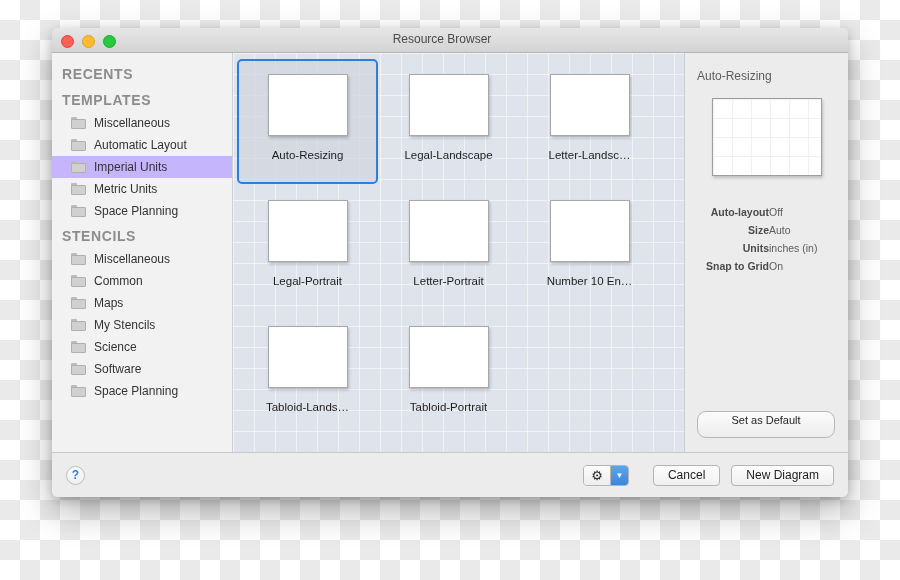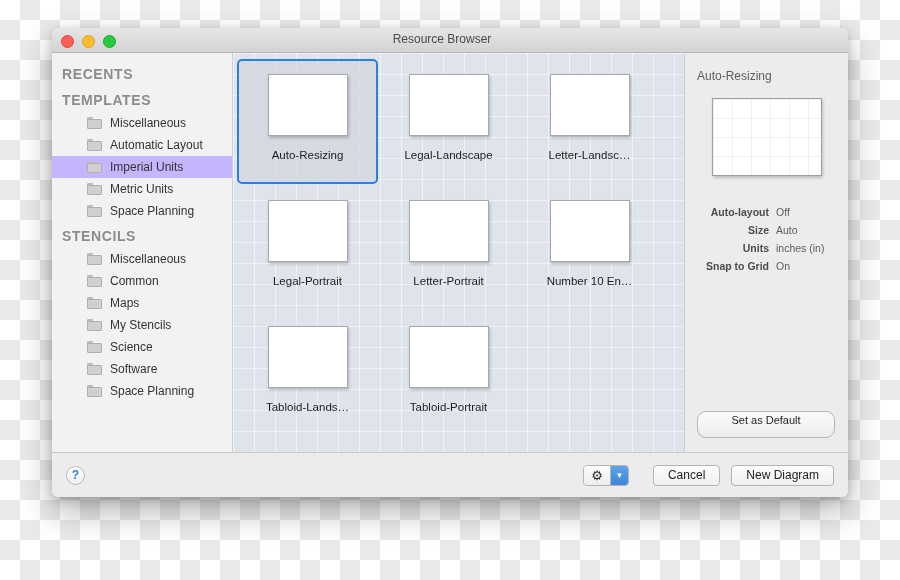--- a/index.html
+++ b/index.html
@@ -64,21 +64,21 @@
   .sb-header {
     font-size: 14px; font-weight: bold;
     letter-spacing: .6px;
     color: #8c8c8c;
     padding: 6px 0 4px 10px;
     text-transform: uppercase;
   }
   .sb-item {
     height: 22px;
     display: flex; align-items: center;
-    padding-left: 35px;
+    padding-left: 19px;
     font-size: 12px; color: #333;
   }
   .sb-item.selected { background: #c4b5fd; }
   .folder {
     width: 15px; height: 12px;
     margin-right: 8px;
     flex: 0 0 15px;
     position: relative;
   }
   .folder::before {
@@ -164,21 +164,20 @@
     box-shadow: 1px 2px 3px rgba(0,0,0,0.20);
     box-sizing: border-box;
   }
   #insp-props { margin-top: 30px; }
   .prop-row { display: flex; margin-bottom: 6px; font-size: 10.5px; }
   .prop-key {
     width: 72px; flex: 0 0 72px;
     text-align: right;
     font-weight: bold;
     color: #4b4b4b;
-    padding-right: 7px;
   }
   .prop-val { color: #5c5c5c; }
   #set-default {
     position: absolute;
     left: 12px; bottom: 14px;
     width: 138px;
     height: 27px;
     line-height: 17px;
     text-align: center;
     font-size: 11px;

